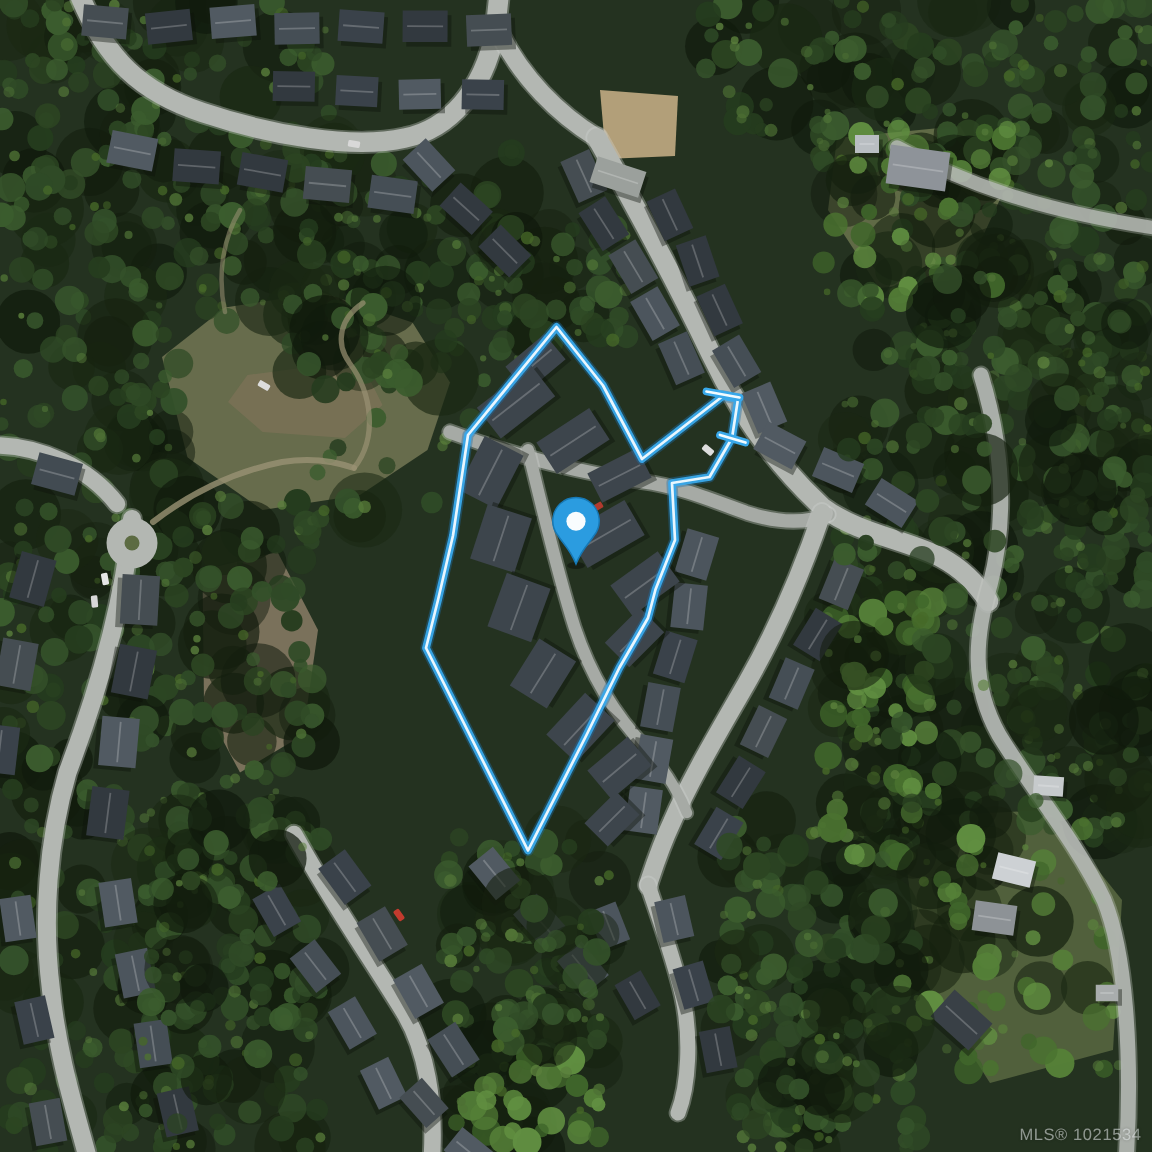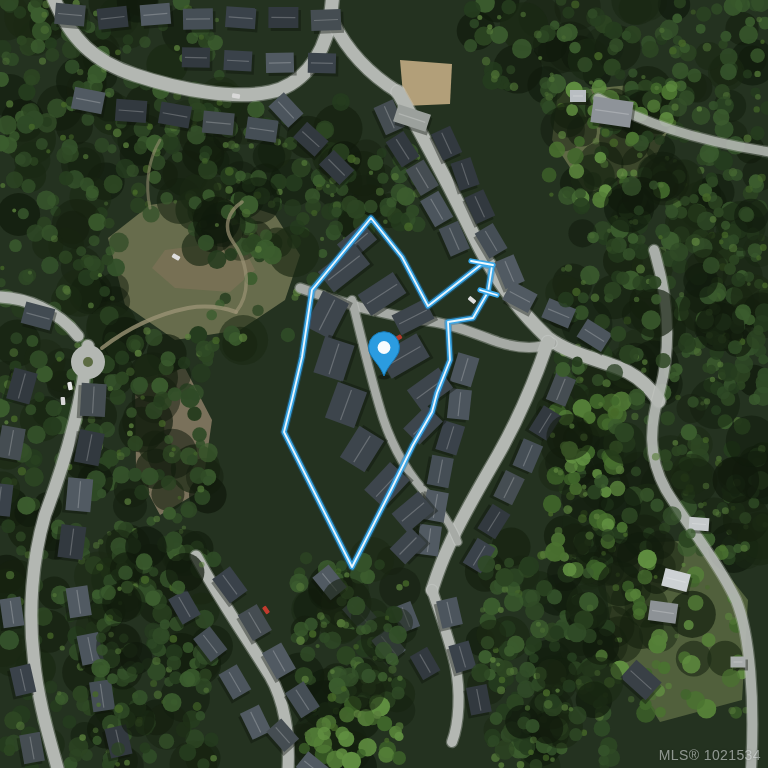--- a/index.html
+++ b/index.html
@@ -3,21 +3,21 @@
 <meta charset="utf-8">
 <style>
   html,body{margin:0;padding:0;background:#0e150c;}
   .viewport{
     position:relative;width:768px;height:768px;overflow:hidden;
     font-family:"Liberation Sans",sans-serif;
   }
   .viewport svg{display:block;width:768px;height:768px;}
   .watermark{
     position:absolute;right:7px;bottom:5px;
-    font-size:14px;letter-spacing:.4px;
+    font-size:11px;letter-spacing:.4px;
     color:rgba(233,238,238,.55);
     text-shadow:0 0 2px rgba(0,0,0,.25);
     user-select:none;pointer-events:none;
   }
 </style>
 </head>
 <body>
 
 <div class="viewport">
   <svg id="map-svg" viewBox="0 0 768 768" xmlns="http://www.w3.org/2000/svg">

